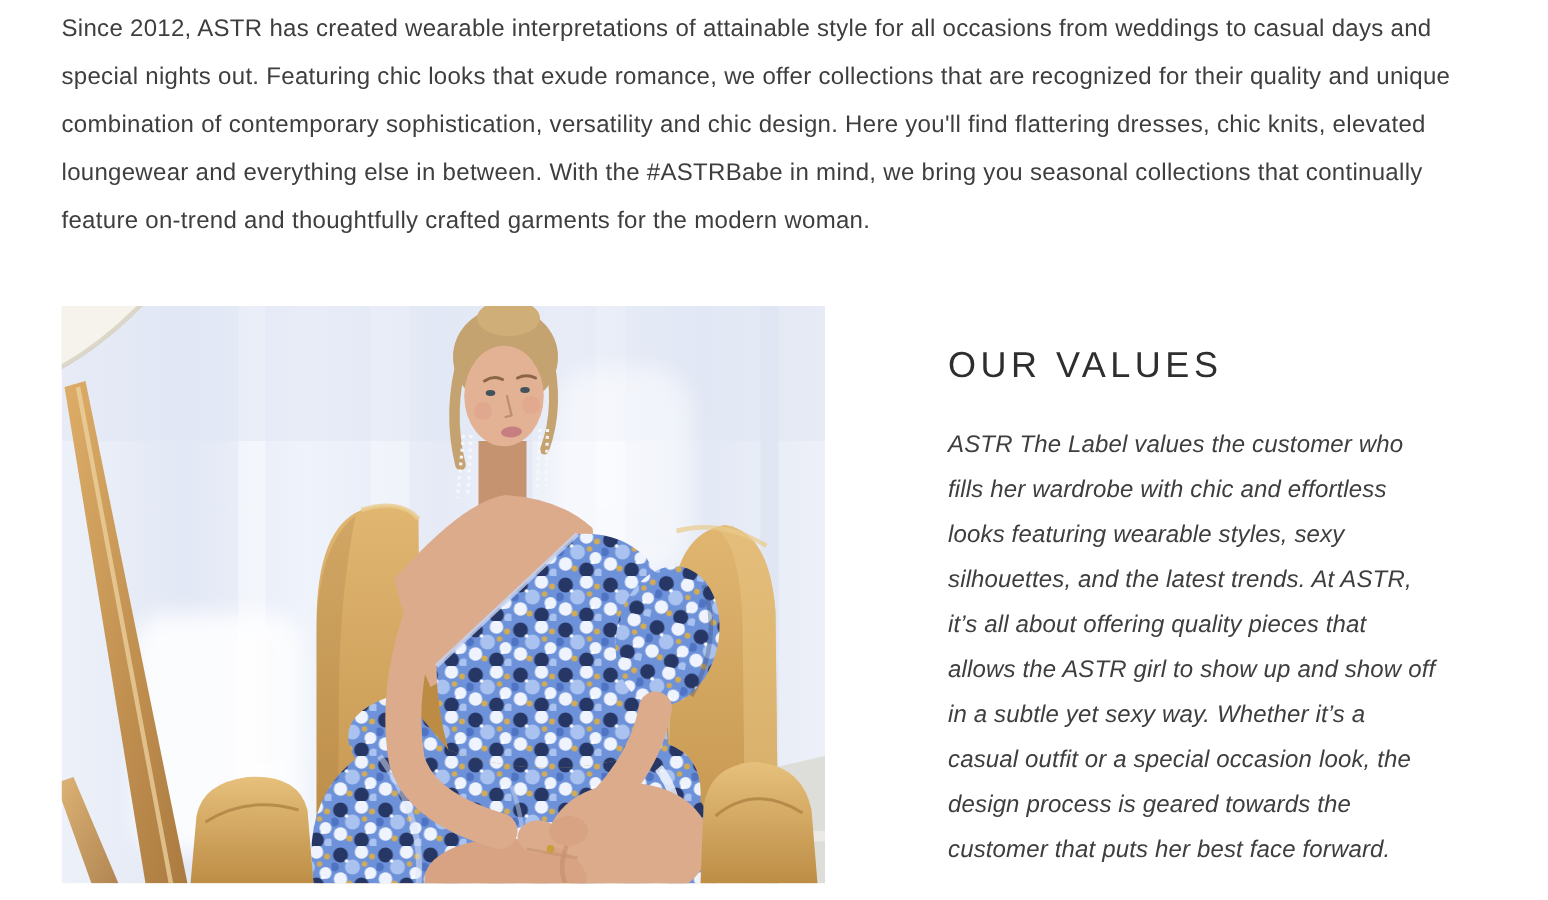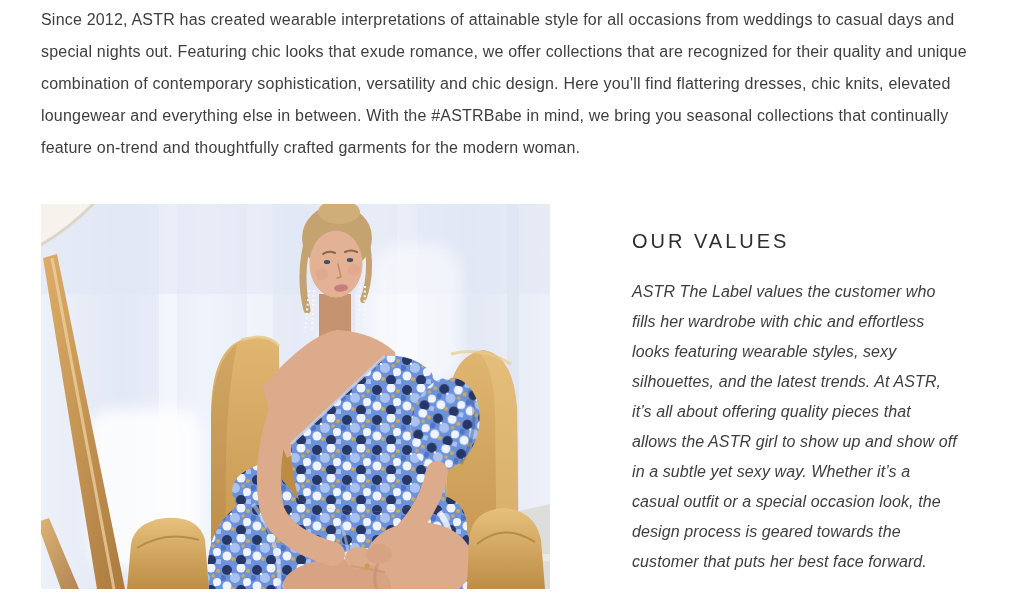--- a/index.html
+++ b/index.html
@@ -29,21 +29,21 @@
     overflow:hidden;
   }
   .photo svg{display:block;width:509px;height:385px;}
   .values-col{
     position:absolute;
     left:632px; top:230px;
     width:326px;
   }
   .values-heading{
     margin:0 0 24px 0;
-    font-size:20px;
+    font-size:24px;
     font-weight:300;
     letter-spacing:3px;
     color:var(--heading,#2e2e2e);
   }
   .values-body{
     margin:0;
     font-size:16px;
     line-height:30px;
     letter-spacing:0.1px;
     color:var(--text,#3e3e3e);

